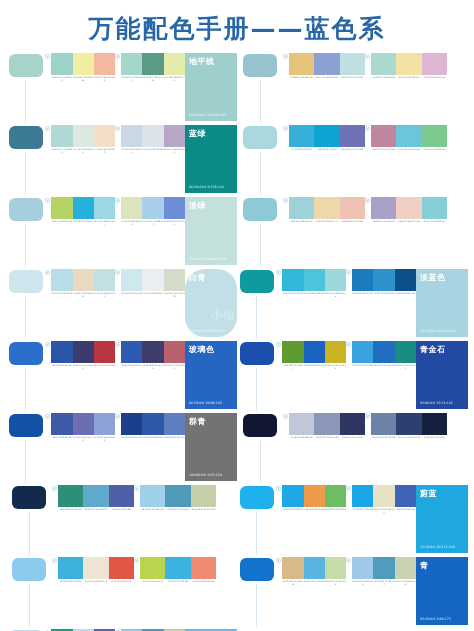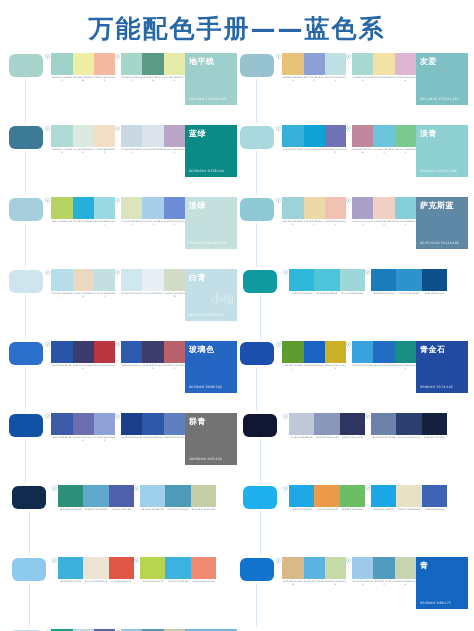--- a/index.html
+++ b/index.html
@@ -125,21 +125,21 @@
     overflow:hidden;
     height:6px;
   }
   
   .cardcol{
     width:58px;
     padding-top:1px;
   }
   .namecard{
     width:52px;
-    height:52px;
+    height:68px;
     position:relative;
     overflow:hidden;
   }
   .namecard .cname{
     position:absolute;
     top:3px; left:4px;
     font-size:8px;
     font-weight:bold;
     letter-spacing:0.5px;
     color:#ffffff;
@@ -359,21 +359,21 @@
                 <span>20:2:6:0
 210:231:239</span>
                 <span>9:4:3:0
 234:239:243</span>
                 <span>19:10:25:0
 213:220:200</span>
               </div>
             </div>
           </div>
           <div class="cardcol">
-            <div class="namecard" style="background: rgb(194, 223, 231);">
+            <div class="namecard" style="background: rgb(194, 223, 231); border-radius: 20px;">
               <div class="cname">白青</div>
               <div class="wm">小仙</div>
               <div class="cval">22:2:9:0
 203:226:232</div>
             </div>
           </div>
         </div>
         <div class="band">
           <div class="chipcol">
             <div class="chip" style="background: rgb(43, 111, 204);"></div>
@@ -625,27 +625,20 @@
               <div class="codes">
                 <span>35:0:26:0
 176:219:208</span>
                 <span>6:9:41:0
 244:230:170</span>
                 <span>13:33:0:0
 222:183:214</span>
               </div>
             </div>
           </div>
-          <div class="cardcol">
-            <div class="namecard" style="background: rgb(127, 192, 196);">
-              <div class="cname">友爱</div>
-              <div class="cval">28:5:18:10
-175:211:211</div>
-            </div>
-          </div>
         </div>
         <div class="band">
           <div class="chipcol">
             <div class="chip" style="background: rgb(169, 216, 222);"></div>
             <div class="vline"></div>
             <div class="keyword" style="color: rgb(168, 214, 221);">纯真</div>
           </div>
           <div class="palcol">
             <div class="palette">
               <div class="dot"></div>
@@ -675,27 +668,20 @@
               <div class="codes">
                 <span>28:56:19:0
 192:133:161</span>
                 <span>57:4:14:0
 110:199:219</span>
                 <span>54:0:57:0
 128:200:145</span>
               </div>
             </div>
           </div>
-          <div class="cardcol">
-            <div class="namecard" style="background: rgb(142, 207, 209);">
-              <div class="cname">淡青</div>
-              <div class="cval">35:0:24:0
-175:221:206</div>
-            </div>
-          </div>
         </div>
         <div class="band">
           <div class="chipcol">
             <div class="chip" style="background: rgb(142, 201, 214);"></div>
             <div class="vline"></div>
             <div class="keyword" style="color: rgb(127, 193, 204);">清凉</div>
           </div>
           <div class="palcol">
             <div class="palette">
               <div class="dot"></div>
@@ -725,27 +711,20 @@
               <div class="codes">
                 <span>38:40:3:0
 170:159:199</span>
                 <span>5:24:21:0
 241:207:196</span>
                 <span>48:2:17:0
 140:206:215</span>
               </div>
             </div>
           </div>
-          <div class="cardcol">
-            <div class="namecard" style="background: rgb(95, 136, 165);">
-              <div class="cname">萨克斯蓝</div>
-              <div class="cval">66:35:16:20
-76:140:182</div>
-            </div>
-          </div>
         </div>
         <div class="band">
           <div class="chipcol">
             <div class="chip" style="background: rgb(15, 154, 160);"></div>
             <div class="vline"></div>
             <div class="keyword" style="color: rgb(27, 166, 194);">清澈</div>
           </div>
           <div class="palcol">
             <div class="palette">
               <div class="dot"></div>
@@ -775,20 +754,27 @@
               <div class="codes">
                 <span>80:40:0:0
 40:130:195</span>
                 <span>73:30:3:0
 60:150:205</span>
                 <span>92:68:16:0
 0:85:145</span>
               </div>
             </div>
           </div>
+          <div class="cardcol">
+            <div class="namecard" style="background: rgb(168, 211, 224);">
+              <div class="cname">淡蓝色</div>
+              <div class="cval">28:3:12:0
+192:220:226</div>
+            </div>
+          </div>
         </div>
         <div class="band">
           <div class="chipcol">
             <div class="chip" style="background: rgb(27, 79, 173);"></div>
             <div class="vline"></div>
             <div class="keyword" style="color: rgb(31, 63, 143);">睿智</div>
           </div>
           <div class="palcol">
             <div class="palette">
               <div class="dot"></div>
@@ -911,20 +897,27 @@
               <div class="codes">
                 <span>76:24:0:0
 27:166:232</span>
                 <span>10:9:25:0
 232:226:196</span>
                 <span>78:60:0:0
 63:99:181</span>
               </div>
             </div>
           </div>
+          <div class="cardcol">
+            <div class="namecard" style="background: rgb(31, 168, 224);">
+              <div class="cname">蔚蓝</div>
+              <div class="cval">76:18:0:0
+26:172:228</div>
+            </div>
+          </div>
         </div>
         <div class="band">
           <div class="chipcol">
             <div class="chip" style="background: rgb(18, 115, 204);"></div>
             <div class="vline"></div>
             <div class="keyword" style="color: rgb(31, 111, 191);">镇静</div>
           </div>
           <div class="palcol">
             <div class="palette">
               <div class="dot"></div>

